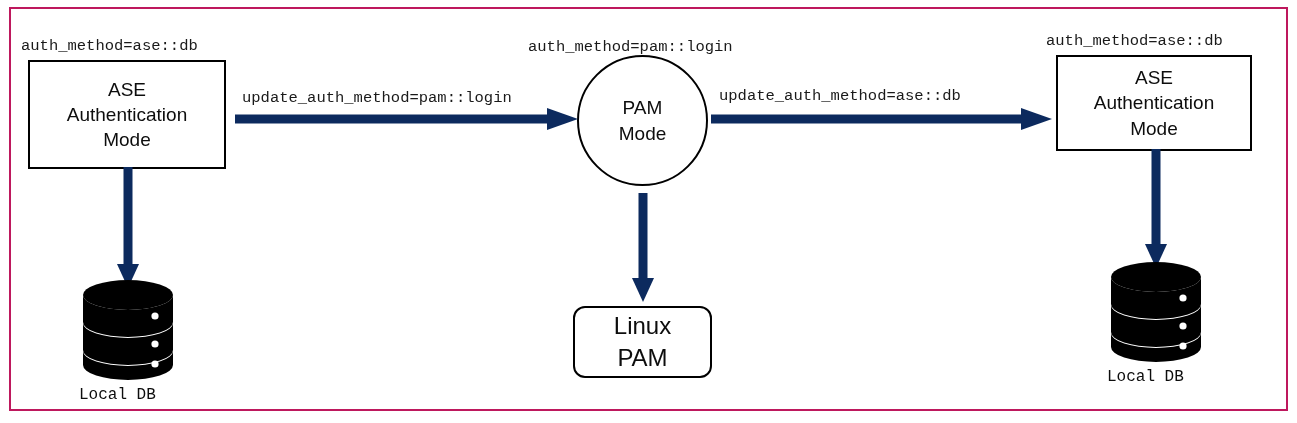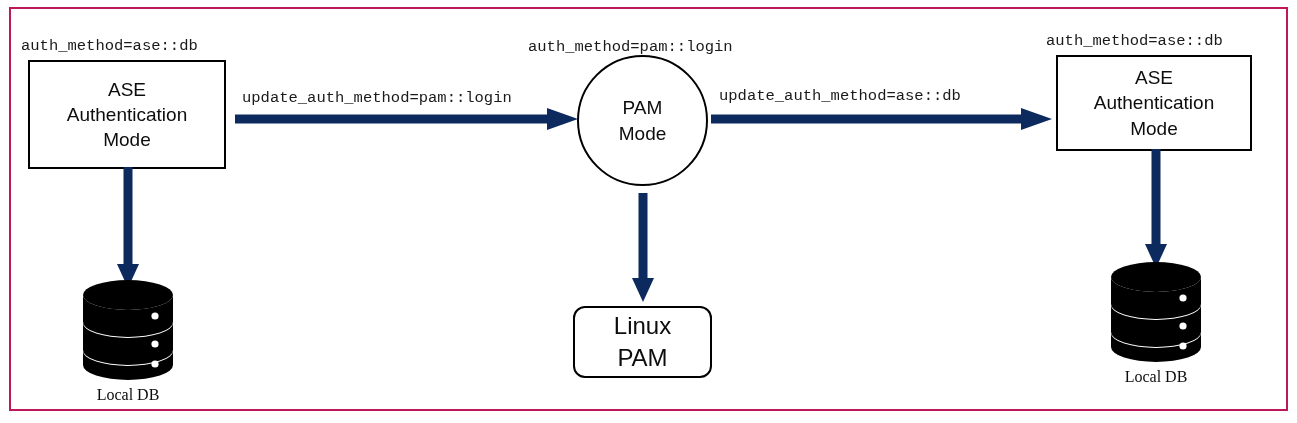--- a/index.html
+++ b/index.html
@@ -83,25 +83,24 @@
   }
   .arrow-svg {
     position: absolute;
     overflow: visible;
   }
   .db-icon {
     position: absolute;
   }
   .db-caption {
     position: absolute;
-    font-family: Liberation Serif, serif;
+    font-family: Liberation Mono, monospace;
     font-size: 16px;
     color: #0d0d0d;
     white-space: nowrap;
-    text-align: center;
     line-height: 1;
   }
 </style>
 </head>
 <body>
 
 <div id="canvas">
 
   <div id="frame">
 

